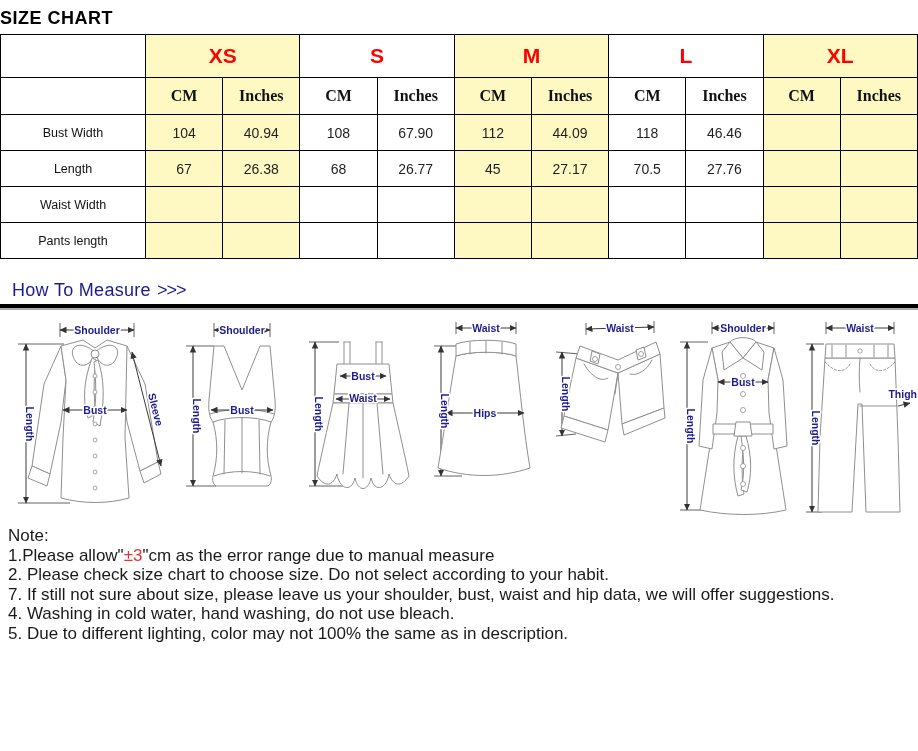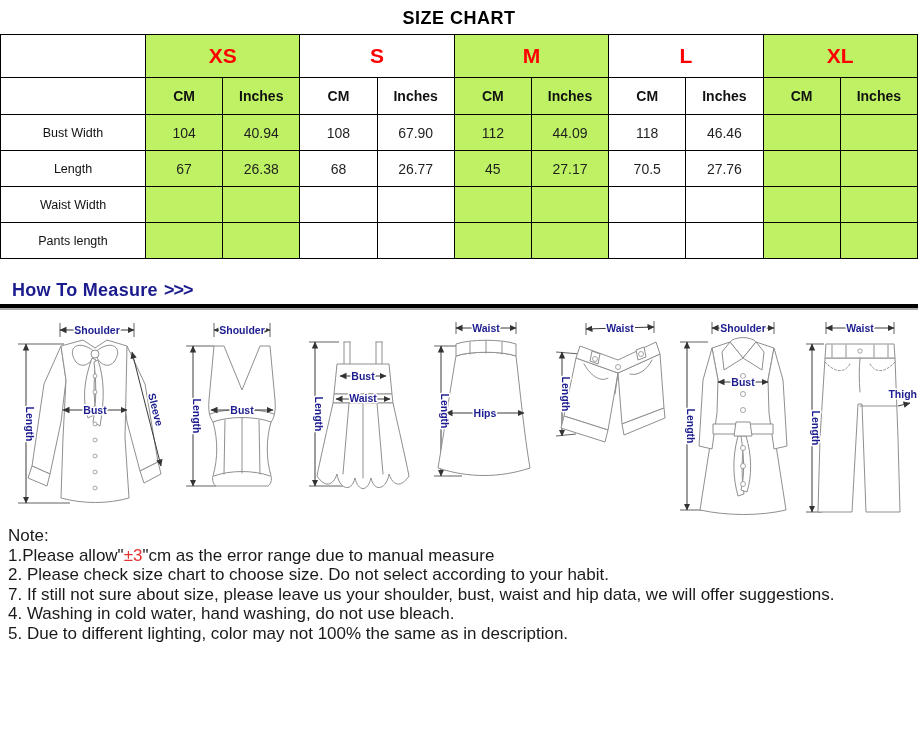--- a/index.html
+++ b/index.html
@@ -2,38 +2,38 @@
 <html><head>
 <meta charset="utf-8">
 <style>
   html,body{margin:0;padding:0;}
   body{
     width:918px;height:751px;background:#ffffff;
     font-family:"Liberation Sans", sans-serif;color:#1a1a1a;
     overflow:hidden;position:relative;
   }
   .title{
-    text-align:center;font-weight:bold;font-size:18px;color:#000;
+    text-align:left;font-weight:bold;font-size:18px;color:#000;
     padding:8px 0 5px 0;letter-spacing:.5px;
   }
   table.size-chart{border-collapse:collapse;width:918px;table-layout:fixed;}
   table.size-chart th, table.size-chart td{
     border:1px solid #000;text-align:center;vertical-align:middle;padding:0;
     overflow:hidden;white-space:nowrap;
   }
   col.c-label{width:145px;}
   tr.size-row th{height:42px;font-size:21px;font-weight:bold;color:#ff0000;}
   tr.size-row th.corner{background:#fff;}
-  tr.unit-row th{height:36px;font-size:14px;font-weight:bold;color:#111;}
+  tr.unit-row th{height:36px;font-size:16px;font-weight:bold;color:#111;font-family:Liberation Serif, serif;}
   tr.data-row td{height:35px;font-size:14px;color:#1f1f1f;}
   tr.data-row th.rowlabel{font-size:12.5px;font-weight:normal;color:#111;}
-  .sh{background:#bef264;}
+  .sh{background:#fef9c3;}
 
   .measure-head{
-    margin:21px 0 0 12px;font-size:18px;font-weight:bold;color:#1b1b8e;
+    margin:21px 0 0 12px;font-size:18px;font-weight:normal;color:#1b1b8e;
     letter-spacing:.3px;
   }
   .measure-head .arrows{margin-left:6px;letter-spacing:-1px;}
   .divider{height:4px;background:#000;margin-top:3px;border-bottom:2px solid #aaa;}
 
   .figures{position:relative;height:202px;margin-top:8px;}
   .fig{position:absolute;top:0;}
   .dim{stroke:#3a3a3a;stroke-width:1;fill:none;}
   .tick{stroke:#3a3a3a;stroke-width:0.8;fill:none;}
   .g{fill:#ffffff;stroke:#8f8f8f;stroke-width:1;stroke-linejoin:round;}

